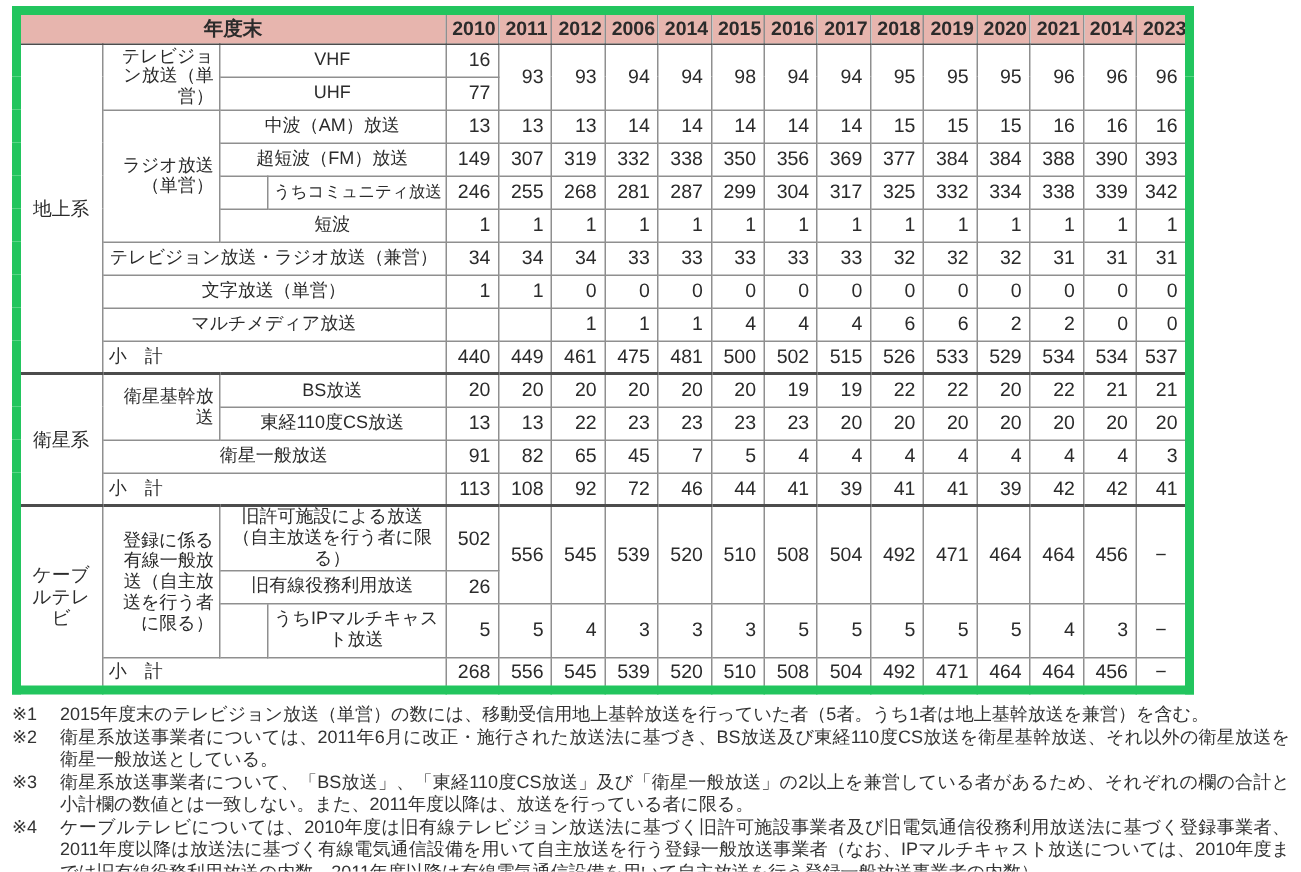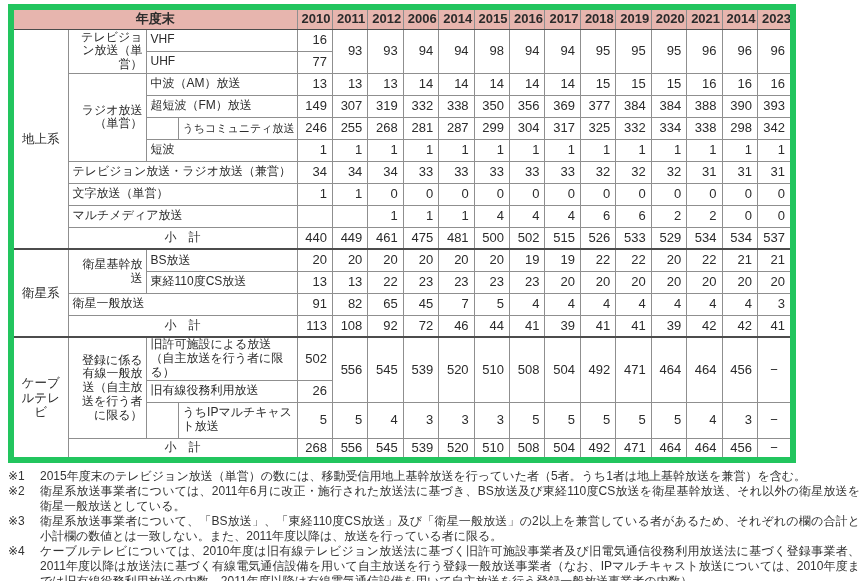--- a/index.html
+++ b/index.html
@@ -32,23 +32,23 @@
     background: #e7b5ae;
     font-size: 13px; font-weight: bold; text-align: center;
     height: 22px;
     border-bottom: 1px solid #4c4c4c;
   }
   tbody tr { height: 22px; }
   tbody tr.h2 { height: 36px; }
 
   .group { text-align: center; font-size: 12.5px; padding: 0 2px; margin-top: 32px; }
   .sub   { text-align: right; font-size: 12px; padding: 1px 3px; }
-  .label { text-align: left; font-size: 12px; }
+  .label { text-align: center; font-size: 12px; }
   .small { font-size: 12px; }
-  .center{ text-align: center; }
+  .center{ text-align: left; }
   .num   { text-align: right; font-size: 13px; padding-right: 5px; font-variant-numeric: tabular-nums; }
   .num.dash { text-align: center; padding-right: 4px; }
   .spacer { }
 
   tr.sec > td { border-top: 2px solid #4c4c4c; }
 
   .footnotes { margin-top: 6px; font-size: 12px; line-height: 15px; color: #333; }
   .fn { display: flex; }
   .fn-mark { flex: 0 0 32px; }
   .fn-text { flex: 1; text-align: justify; }
@@ -151,21 +151,21 @@
           <td class="num">268</td>
           <td class="num">281</td>
           <td class="num">287</td>
           <td class="num">299</td>
           <td class="num">304</td>
           <td class="num">317</td>
           <td class="num">325</td>
           <td class="num">332</td>
           <td class="num">334</td>
           <td class="num">338</td>
-          <td class="num">298</td>
+          <td class="num">339</td>
           <td class="num">342</td>
         </tr>
       <tr>
         <td colspan="2" class="label">短波</td>
       <td class="num">1</td>
           <td class="num">1</td>
           <td class="num">1</td>
           <td class="num">1</td>
           <td class="num">1</td>
           <td class="num">1</td>

